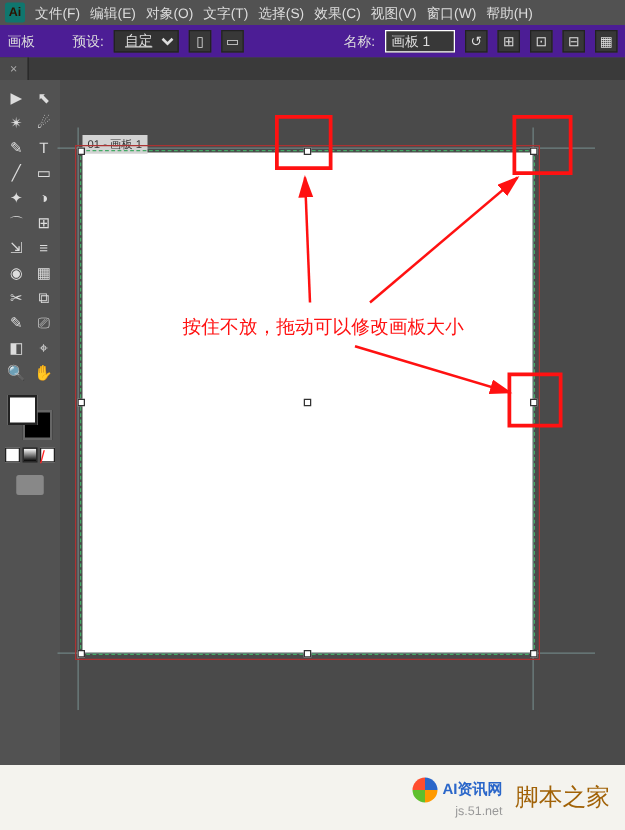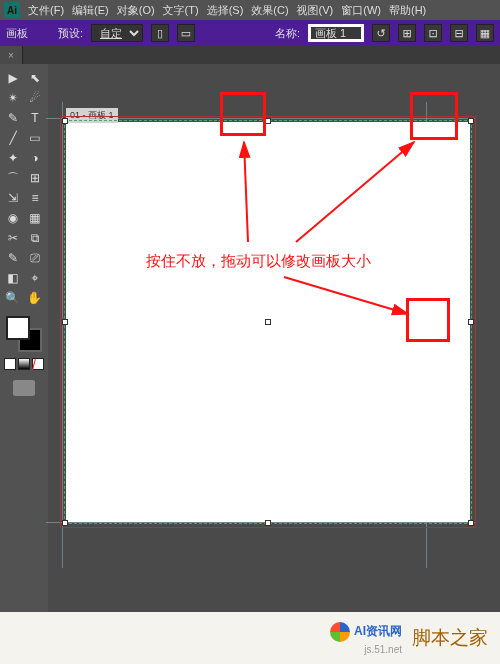--- a/index.html
+++ b/index.html
@@ -2,38 +2,38 @@
 <html><head>
 <meta charset="utf-8">
 <style>
   * { margin: 0; padding: 0; box-sizing: border-box; }
   body { width: 500px; height: 664px; background: #4a4a4a; font-family: "Microsoft YaHei", sans-serif; font-size: 11px; color: #ddd; overflow: hidden; position: relative; }
   .menubar { height: 20px; background: #525252; display: flex; align-items: center; padding-left: 4px; gap: 8px; }
   .ai-logo { width: 16px; height: 16px; background: #0f766e; display: flex; align-items: center; justify-content: center; font-weight: bold; font-size: 10px; color: #2d1200; border-radius: 2px; }
   .menu-item { font-size: 11px; color: #ddd; cursor: default; }
   .optbar { height: 26px; background: #4c1d95; display: flex; align-items: center; padding: 0 6px; gap: 8px; font-size: 11px; }
   .optbar .select { background: #333; border: 1px solid #222; color: #ddd; height: 18px; padding: 0 4px; font-size: 11px; text-decoration: underline; }
-  .optbar .field { background: #383838; border: 3px solid #ffffff; color: #ddd; height: 18px; width: 56px; padding: 0 4px; font-size: 11px; }
+  .optbar .field { background: #383838; border: 1px solid #ffffff; color: #ddd; height: 18px; width: 56px; padding: 0 4px; font-size: 11px; }
   .optbar .spacer { flex: 1; }
   .optbar .iconbtn { width: 18px; height: 18px; background: #383838; border: 1px solid #222; display: flex; align-items: center; justify-content: center; font-size: 11px; }
   .tabbar { height: 18px; background: #3a3a3a; display: flex; align-items: center; }
   .doc-tab { background: #4a4a4a; height: 18px; padding: 0 8px; display: flex; align-items: center; font-size: 10px; border-right: 1px solid #222; gap: 6px; }
   .doc-tab .close { font-size: 10px; color: #aaa; }
   .workspace { position: absolute; left: 48px; top: 64px; right: 0; bottom: 52px; background: #4a4a4a; }
   .toolbar { position: absolute; left: 0; top: 64px; width: 48px; bottom: 52px; background: #525252; display: flex; flex-direction: column; align-items: center; padding-top: 4px; }
   .tool-grid { display: grid; grid-template-columns: repeat(2, 22px); grid-auto-rows: 20px; gap: 0; }
   .tool { width: 22px; height: 20px; display: flex; align-items: center; justify-content: center; font-size: 12px; color: #ddd; cursor: default; }
   .swatch-area { margin-top: 6px; width: 40px; height: 40px; position: relative; }
   .swatch-fg { position: absolute; left: 2px; top: 2px; width: 24px; height: 24px; background: #fff; border: 2px solid #222; }
   .swatch-bg { position: absolute; left: 14px; top: 14px; width: 24px; height: 24px; background: #000; border: 2px solid #666; }
   .mini-row { margin-top: 4px; display: flex; gap: 2px; }
   .mini { width: 12px; height: 12px; background: #888; border: 1px solid #222; }
   .screen-btn { margin-top: 10px; width: 22px; height: 16px; background: #888; border-radius: 2px; }
   .canvas-wrap { position: absolute; left: 18px; top: 58px; width: 370px; height: 406px; }
-  .artboard { position: absolute; left: 0; top: 0; width: 404px; height: 400px; background: #fff; text-decoration: underline; }
+  .artboard { position: absolute; left: 0; top: 0; width: 360px; height: 400px; background: #fff; text-decoration: underline; }
   .ab-label { position: absolute; left: 0; top: -14px; background: #d3d3d3; color: #333; font-size: 9px; padding: 1px 4px; }
   .sel-outline { position: absolute; left: -2px; top: -2px; right: -2px; bottom: -2px; border: 1px dashed #4a6; }
   .handle { position: absolute; width: 6px; height: 6px; background: #fff; border: 1px solid #333; }
   .hn  { left: 50%; top: -4px; transform: translateX(-50%); }
   .hs  { left: 50%; bottom: -4px; transform: translateX(-50%); }
   .he  { right: -4px; top: 50%; transform: translateY(-50%); }
   .hw  { left: -4px; top: 50%; transform: translateY(-50%); }
   .hne { right: -4px; top: -4px; }
   .hnw { left: -4px; top: -4px; }
   .hse { right: -4px; bottom: -4px; }

